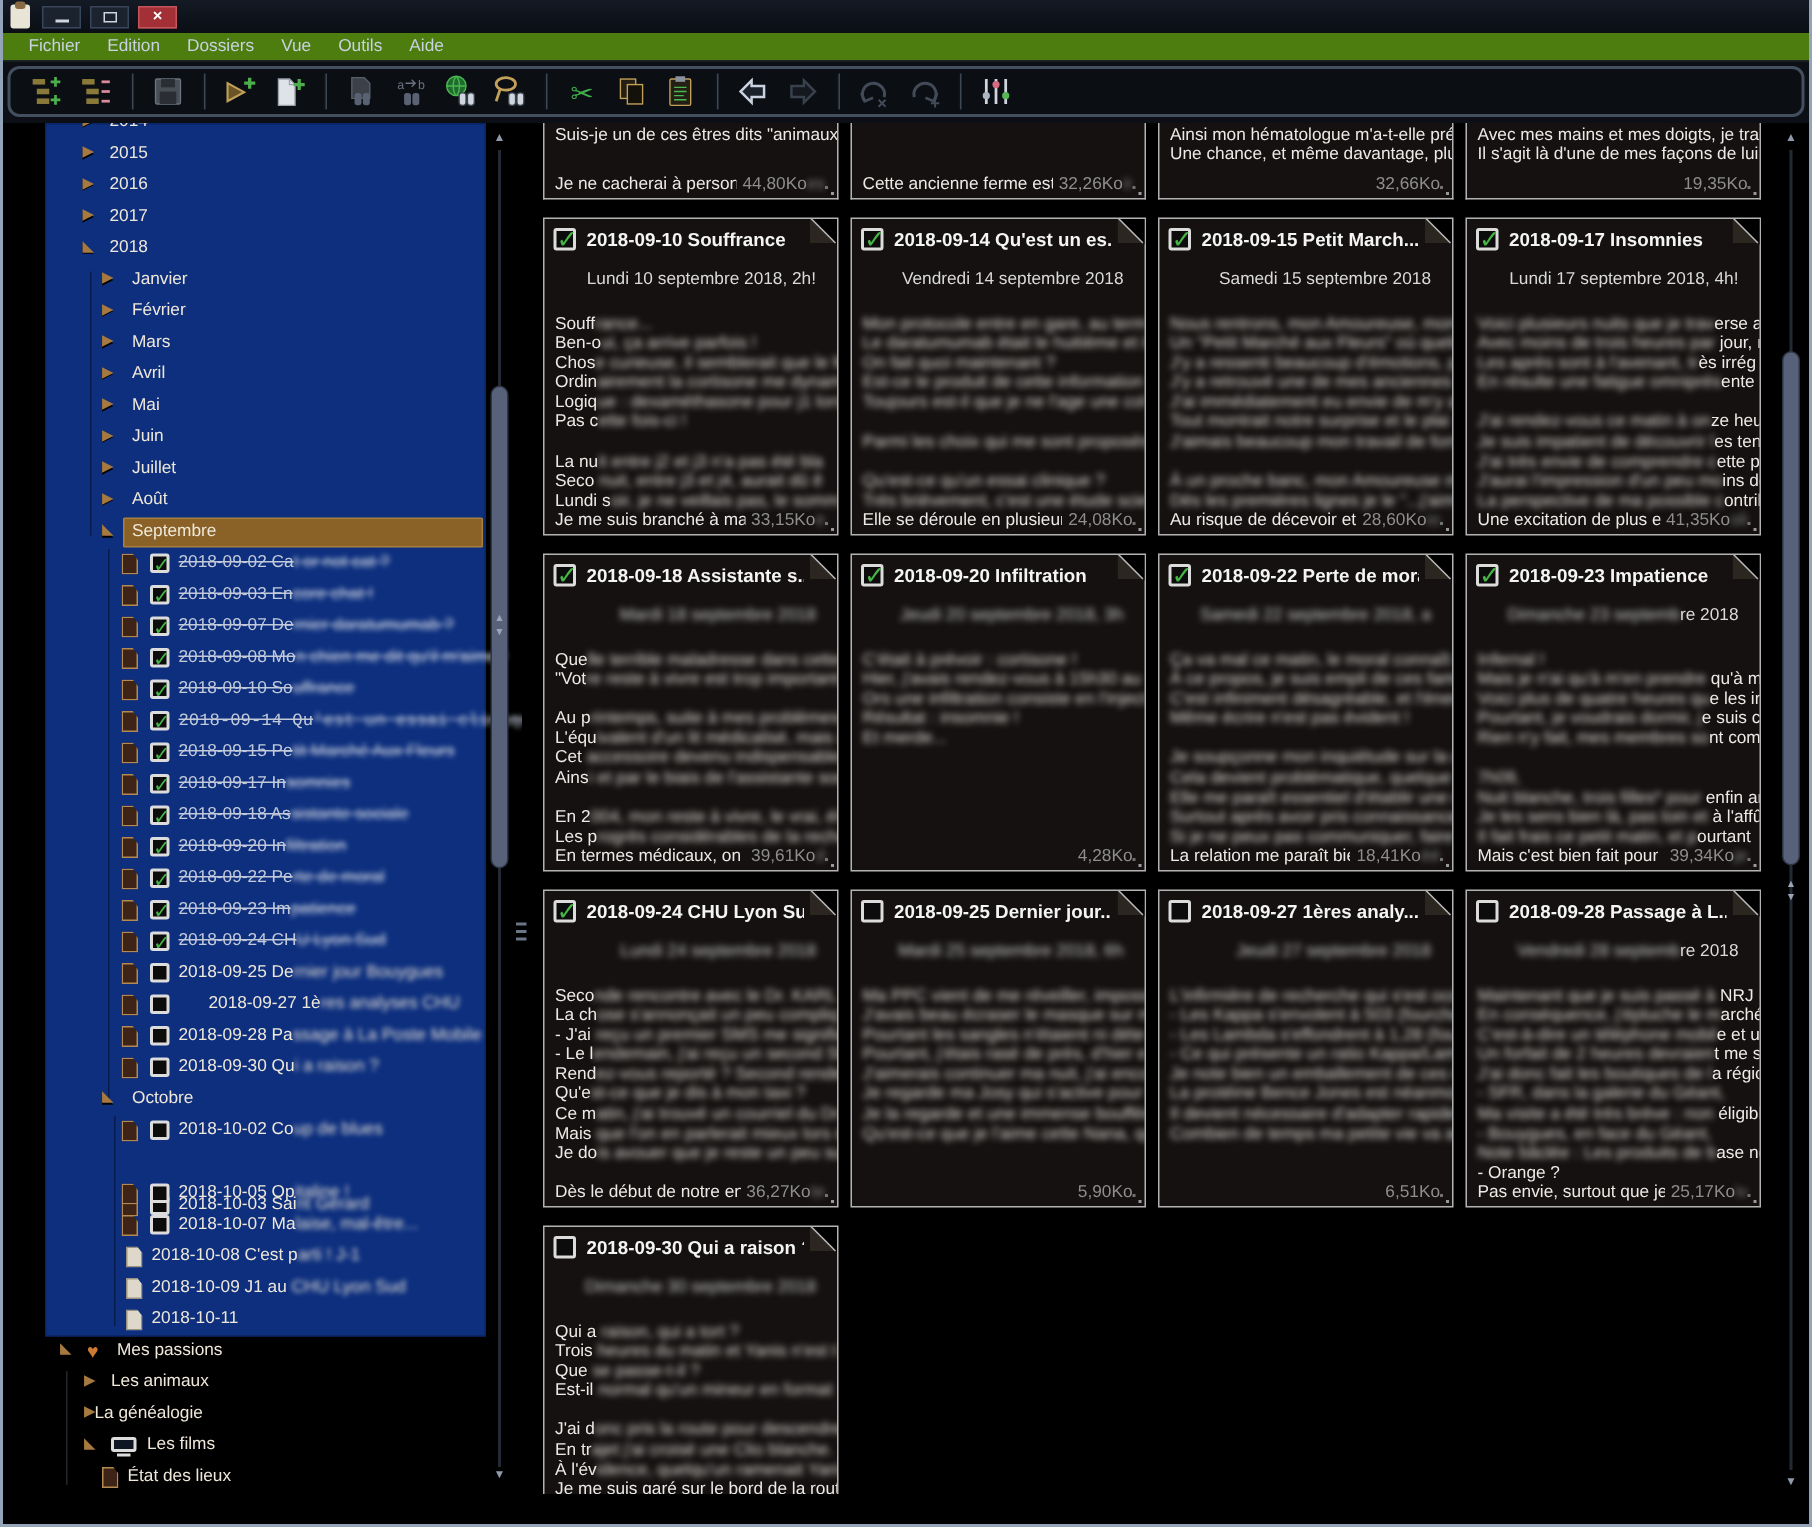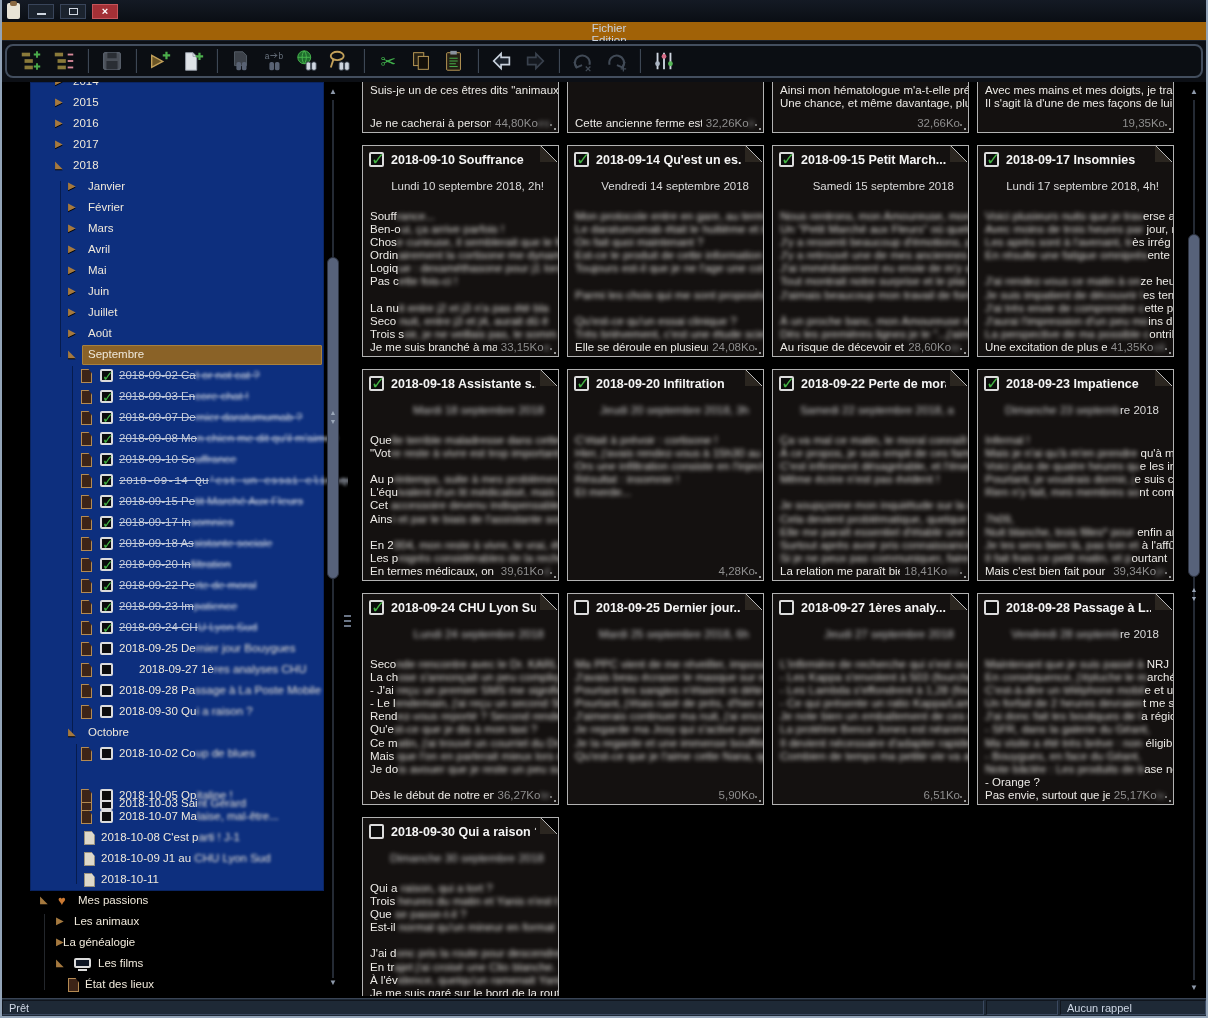--- a/index.html
+++ b/index.html
@@ -14,21 +14,21 @@
   .wicon i{position:absolute;left:3px;top:-2px;width:7px;height:5px;background:#8a6a44;border-radius:2px;}
   .title-text{font-size:12px;font-weight:bold;white-space:nowrap;overflow:hidden;flex:1;}
   .blw{filter:blur(2.4px);opacity:.9;font-weight:bold;}
   .wbtns{display:flex;gap:6px;margin-right:10px;flex:0 0 auto;}
   .wbtn{width:26px;height:15px;display:flex;align-items:center;justify-content:center;background:#1b232e;
     border:1px solid #39455a;color:#cfd6e0;font-size:11px;line-height:1;}
   .wbtn .minbar{width:9px;height:2px;background:#cfd6e0;margin-top:6px;}
   .wbtn .maxbox{width:9px;height:7px;border:1.5px solid #cfd6e0;}
   .wbtn.close{background:#a33036;border-color:#c4555a;color:#fff;font-weight:bold;}
   
-  .menubar{position:absolute;left:0;top:22px;width:100%;height:19px;background:#a16207;display:flex;align-items:center;padding-left:10px;border-bottom:1px solid #1c232e;flex-direction:column;}
+  .menubar{position:absolute;left:0;top:22px;width:100%;height:19px;background:#4d7c0f;display:flex;align-items:center;padding-left:10px;border-bottom:1px solid #1c232e;}
   .menu-item{color:#c8d2e0;font-size:11.5px;padding:0 9px;height:100%;display:flex;align-items:center;}
   
   .toolbarzone{position:absolute;left:0;top:41px;width:100%;height:41px;background:#0c0f15;}
   .tb-panel{position:absolute;left:5px;right:5px;top:3px;bottom:4px;border:2px solid #434e5e;border-radius:8px;
     background:#0b0e13;display:flex;align-items:center;padding-left:10px;gap:5px;}
   .tbi{width:28px;height:28px;display:flex;align-items:center;justify-content:center;}
   .tbi svg{width:24px;height:24px;}
   .tb-sep{width:2px;height:24px;background:#10141b;border-right:1px solid #3d4754;margin:0 4px;}
   
   .content{position:absolute;left:0;top:82px;width:100%;height:916px;background:#000;}
@@ -544,21 +544,21 @@
           <div class="cbody">
             <div class="cline"><span>Souff</span><span class="bl">rance...</span></div>
             <div class="cline"><span>Ben-o</span><span class="bl">ui, ça arrive parfois !</span></div>
             <div class="cline"><span>Chos</span><span class="bl">e curieuse, il semblerait que le M</span></div>
             <div class="cline"><span>Ordin</span><span class="bl">airement la cortisone me dynam</span></div>
             <div class="cline"><span>Logiq</span><span class="bl">ue : dexaméthasone pour j1 lors</span></div>
             <div class="cline"><span>Pas c</span><span class="bl">ette fois-ci !</span></div>
             <div class="cline">&nbsp;</div>
             <div class="cline"><span>La nu</span><span class="bl">it entre j2 et j3 n'a pas été bla</span></div>
             <div class="cline"><span>Seco</span><span class="bl"> nuit, entre j3 et j4, aurait dû ê</span></div>
-            <div class="cline"><span>Trois s</span><span class="bl">oir, je ne veillais pas, le somm</span></div>
+            <div class="cline"><span>Lundi s</span><span class="bl">oir, je ne veillais pas, le somm</span></div>
           </div>
           <div class="cbot">
             <span class="cbt">Je me suis branché à ma Pl</span>
             <span class="csize">33,15Ko</span>
             <span class="csfx bl">e</span>
           </div>
           <span class="cgrip">
             <i></i>
             <i></i>
           </span>
@@ -916,26 +916,17 @@
 
     <div class="sb" style="left:1187px;top:2px;width:14px;height:912px;">
       <div class="track"></div>
       <div class="arr" style="top:2px;">▲</div>
       <div class="thumb" style="top:150px;height:343px;"></div>
       <div class="dblarr" style="top:501px;">▲<br>▼</div>
       <div class="arr" style="top:898px;">▼</div>
     </div>
   </div>
 
-  <div class="statusbar">
-    <div class="scell grow">
-        <span>Prêt</span>
-      </div>
-    <div class="scell mid"></div>
-    <div class="scell rem">
-        <span>Aucun rappel</span>
-      </div>
-  </div>
 
   <div class="edge" style="left:0;top:0;width:2px;height:100%;"></div>
   <div class="edge" style="right:0;top:0;width:2px;height:100%;"></div>
   <div class="edge" style="left:0;bottom:0;width:100%;height:2px;"></div>
 </div>
 
 </body></html>

